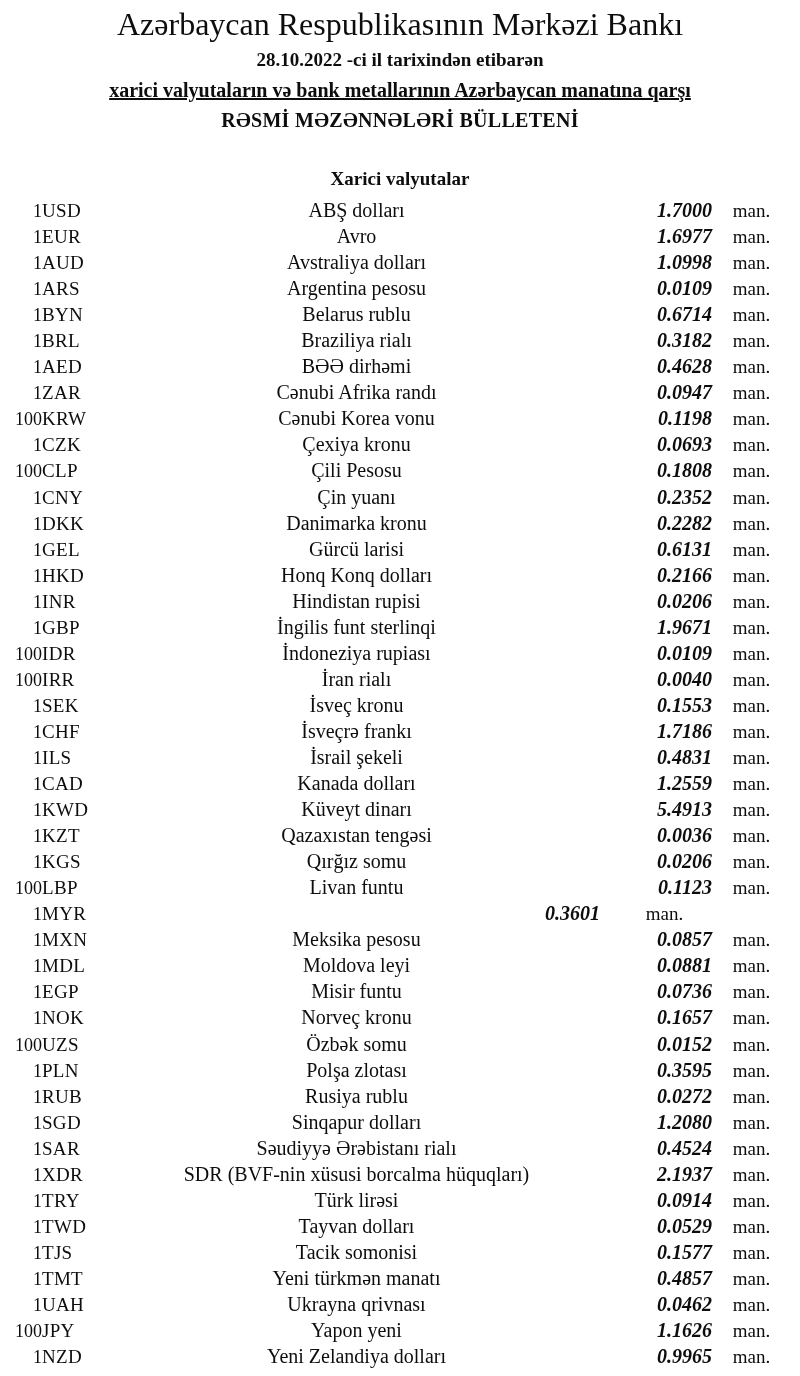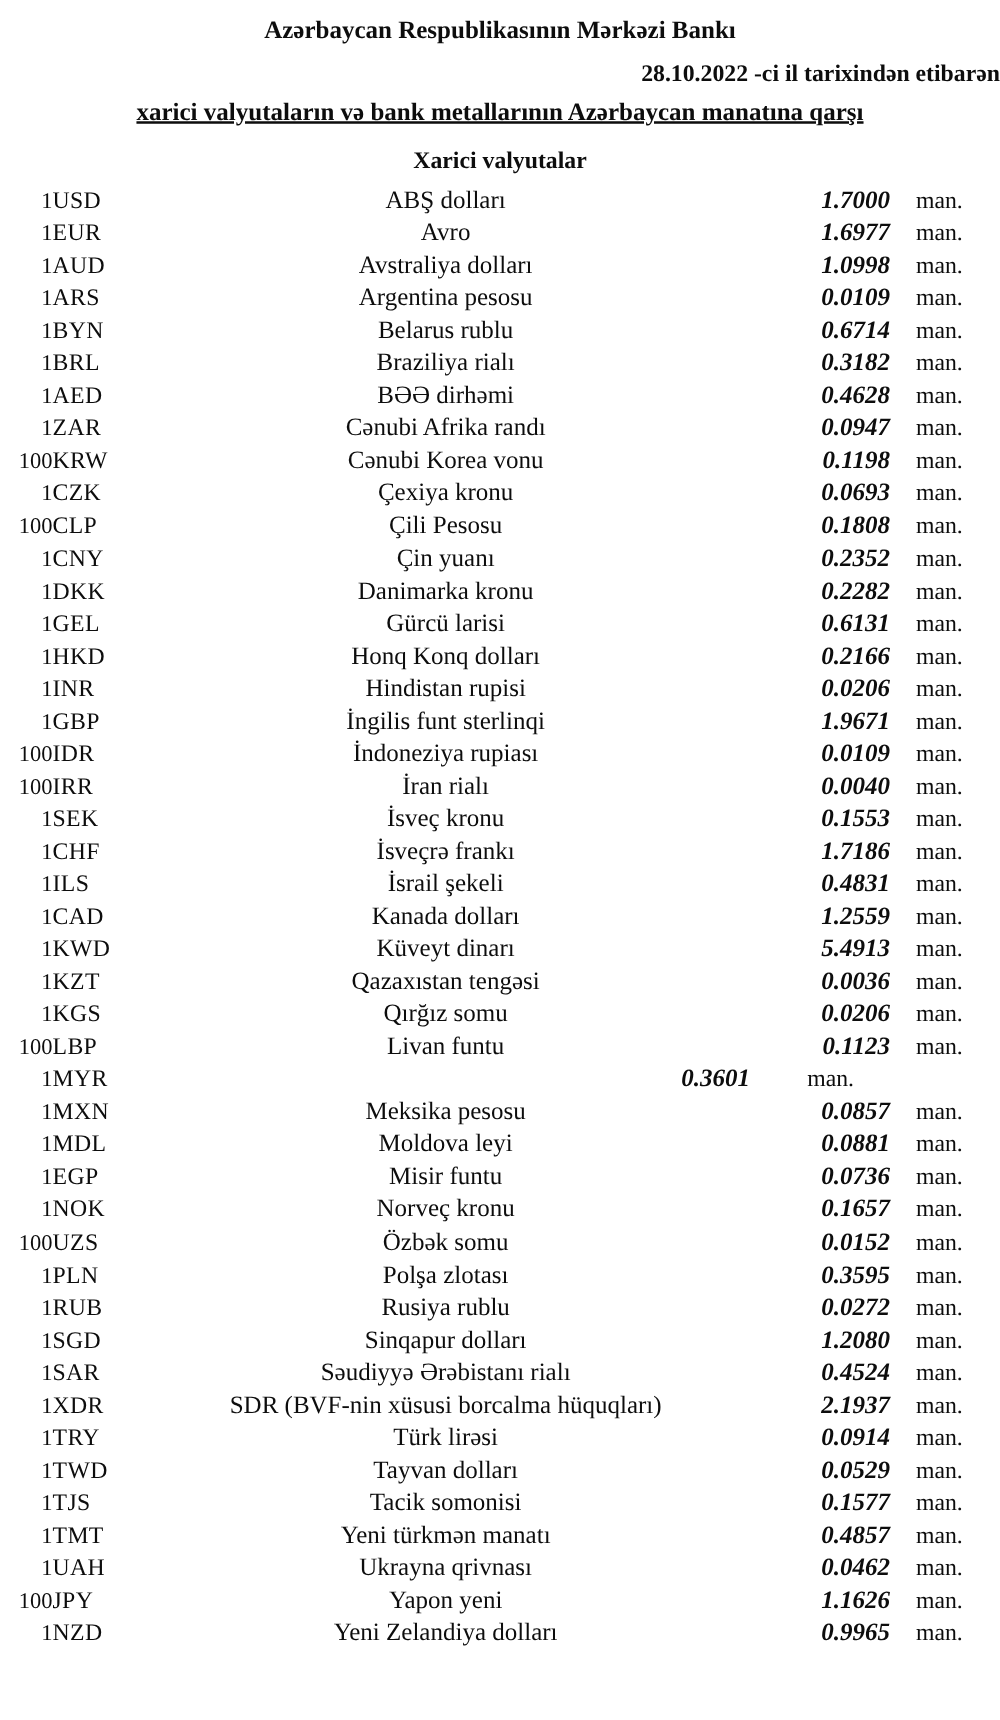--- a/index.html
+++ b/index.html
@@ -15,47 +15,46 @@
     width: 800px;
     height: 1376px;
     background: #ffffff;
     overflow: hidden;
   }
   .doc-header {
     text-align: center;
   }
   .bank-title {
     padding-top: 8px;
-    font-size: 20px;
-    font-weight: 700;
+    font-size: 32px;
+    font-weight: 400;
     line-height: 32px;
   }
   .date-line {
     margin-top: 9px;
     font-size: 19px;
     font-weight: 700;
     line-height: 22px;
-    text-align: right;
   }
   .desc-line {
     margin-top: 7px;
     font-size: 20px;
     font-weight: 700;
     line-height: 24px;
     text-decoration: underline;
   }
   .bulletin-title {
     margin-top: 6px;
     font-size: 20px;
     font-weight: 700;
     line-height: 24px;
     letter-spacing: 0.3px;
   }
   .section-title {
-    margin-top: 15px;
+    margin-top: 35px;
     text-align: center;
     font-size: 19px;
     font-weight: 700;
     line-height: 24px;
   }
   .rates-table {
     margin-top: 6px;
     padding-right: 26px;
   }
   .row {
@@ -94,20 +93,21 @@
 </style>
 </head>
 <body>
 
 <div class="page">
 
   <div class="doc-header">
     <div class="bank-title">Azərbaycan Respublikasının Mərkəzi Bankı</div>
     <div class="date-line">28.10.2022 -ci il tarixindən etibarən</div>
     <div class="desc-line">xarici valyutaların və bank metallarının Azərbaycan manatına qarşı</div>
+    <div class="bulletin-title">RƏSMİ MƏZƏNNƏLƏRİ BÜLLETENİ</div>
   </div>
 
   <div class="section-title">Xarici valyutalar</div>
 
   <div class="rates-table" id="rows">
     <div class="row">
       <span class="qty">1</span>
       <span class="code">USD</span>
       <span class="name">ABŞ dolları</span>
       <span class="rate">1.7000</span>

